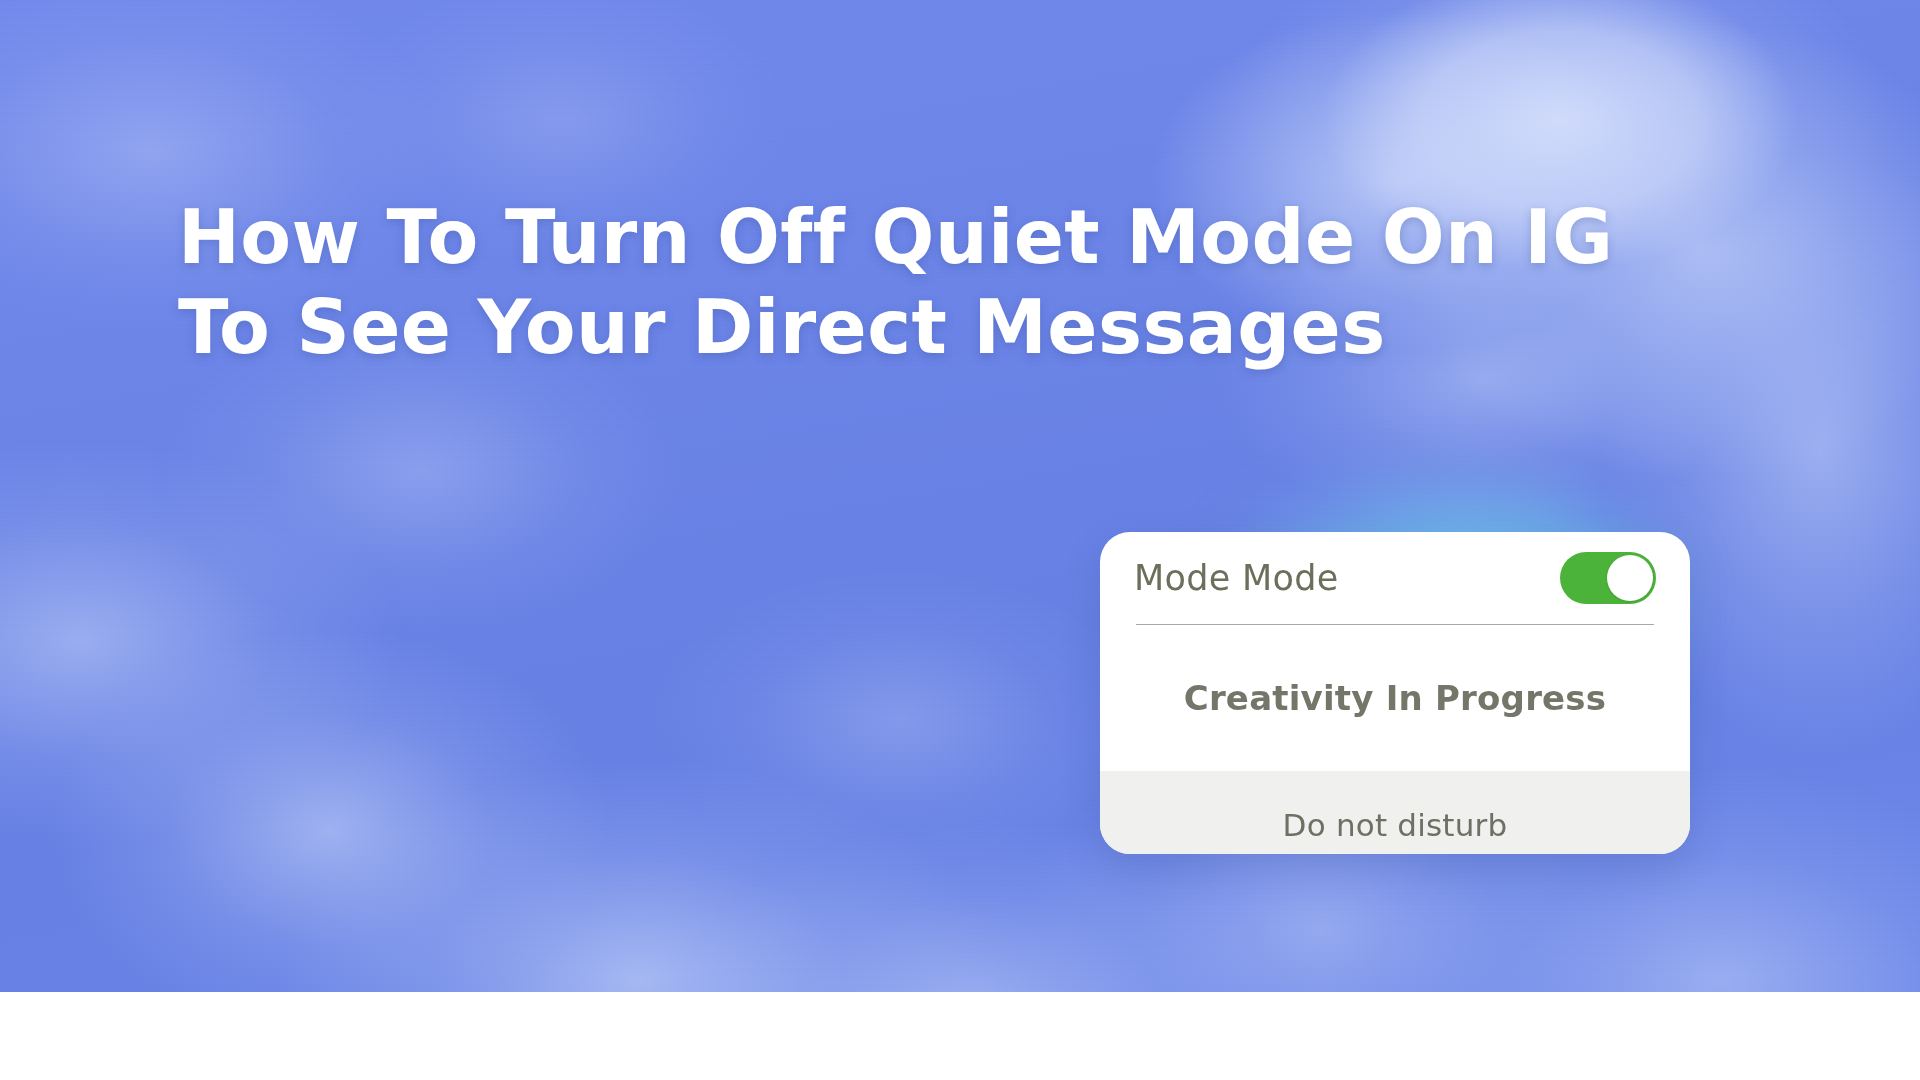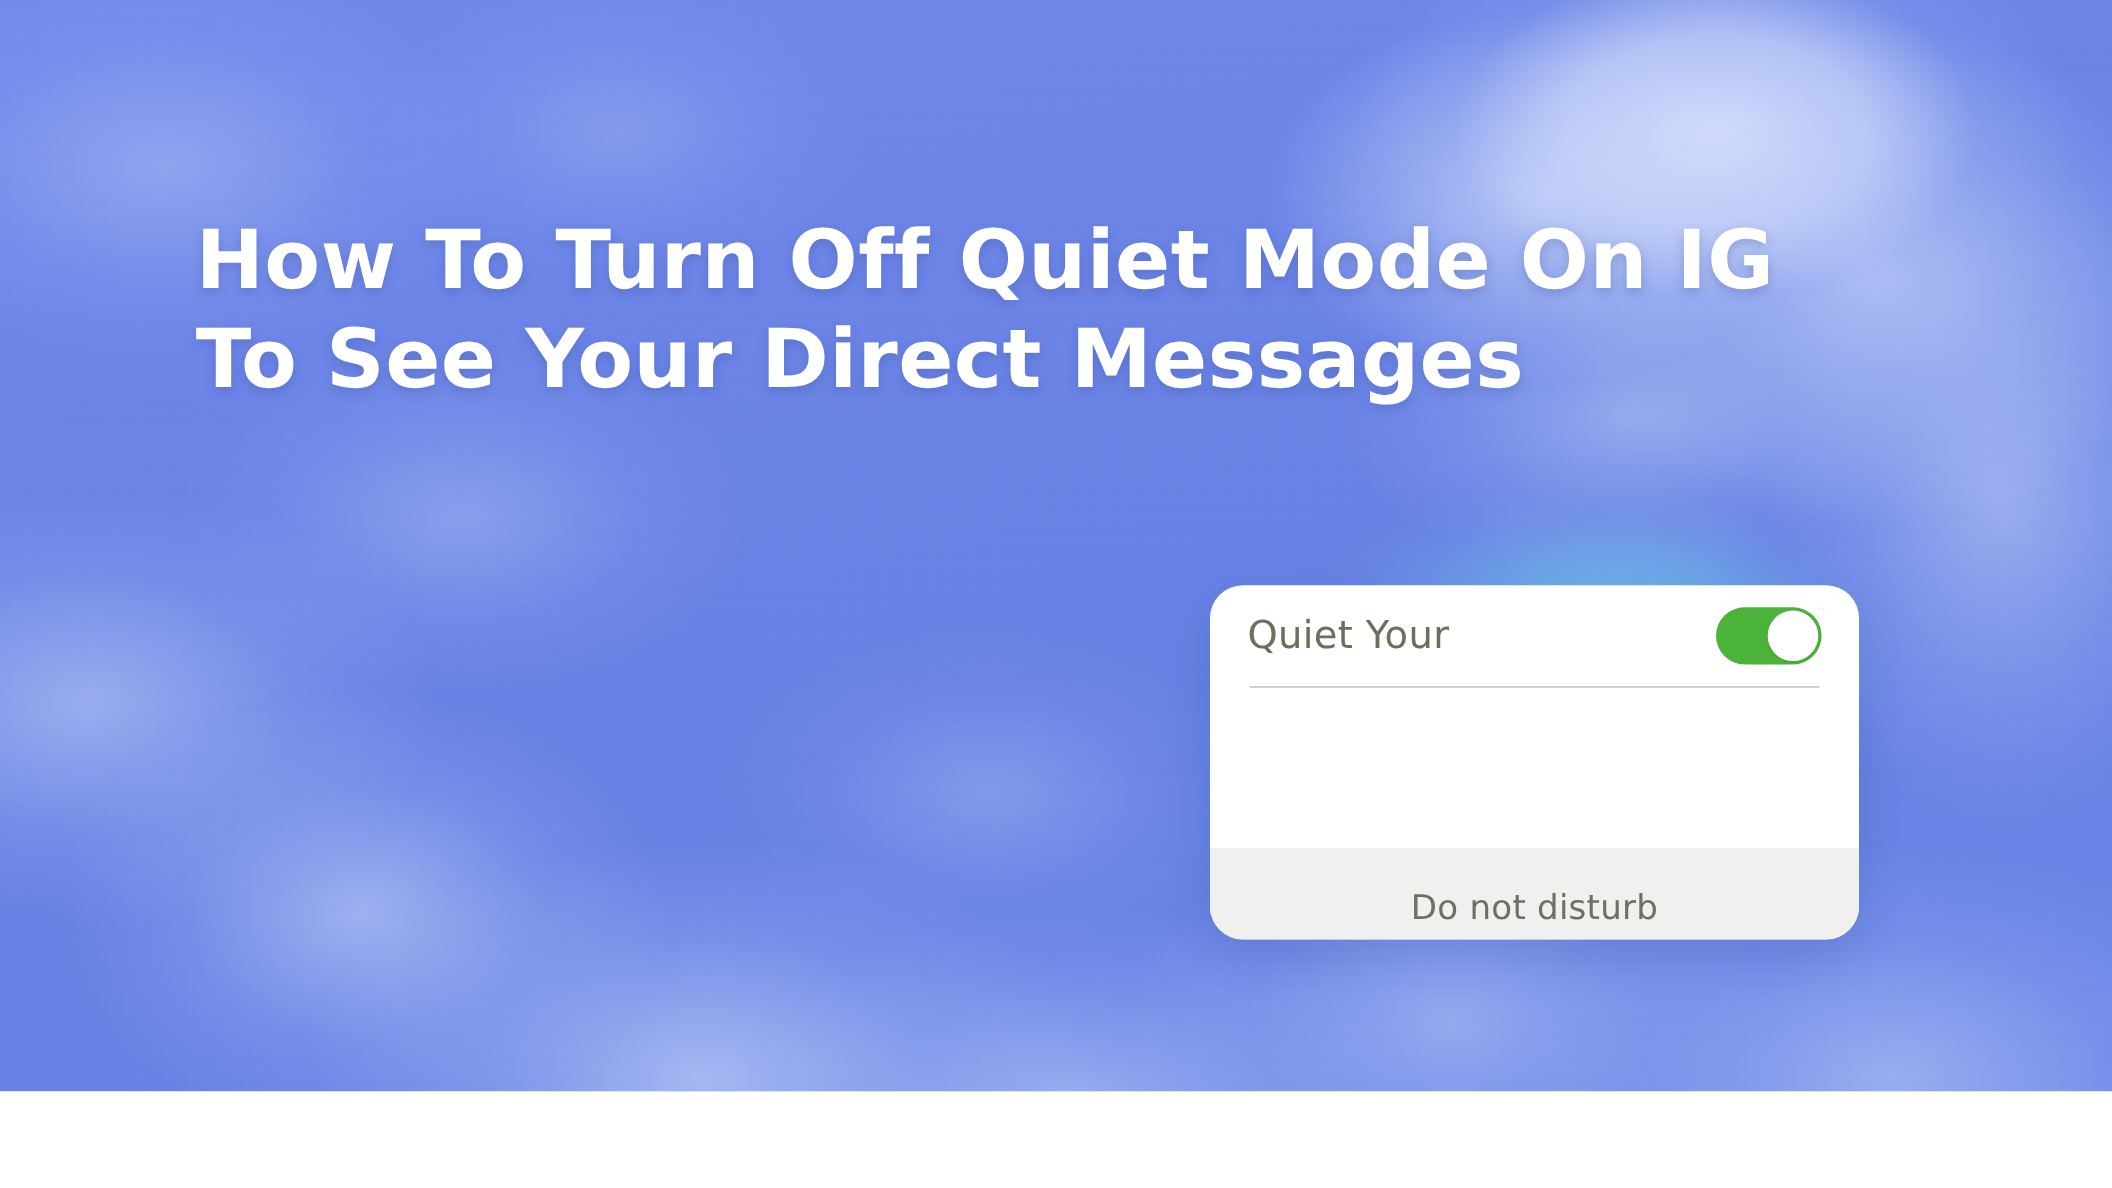--- a/index.html
+++ b/index.html
@@ -191,29 +191,32 @@
   <h1 class="headline">How To Turn Off Quiet Mode On IG
 To See Your Direct Messages</h1>
 
   <div class="card-glow"></div>
 
   <div class="card">
 
     <div class="card-body">
 
       <div class="row-quiet">
-        <span class="quiet-label">Quiet Your</span>
+        <span class="quiet-label">Mode Mode</span>
 
         <div class="toggle">
           <span class="knob"></span>
         </div>
       </div>
 
       <div class="divider"></div>
 
+      <div class="row-status">
+        <span class="status-text">Creativity In Progress</span>
+      </div>
 
     </div>
 
     <div class="card-footer">
       <span class="footer-text">Do not disturb</span>
     </div>
 
   </div>
 
 </div>

